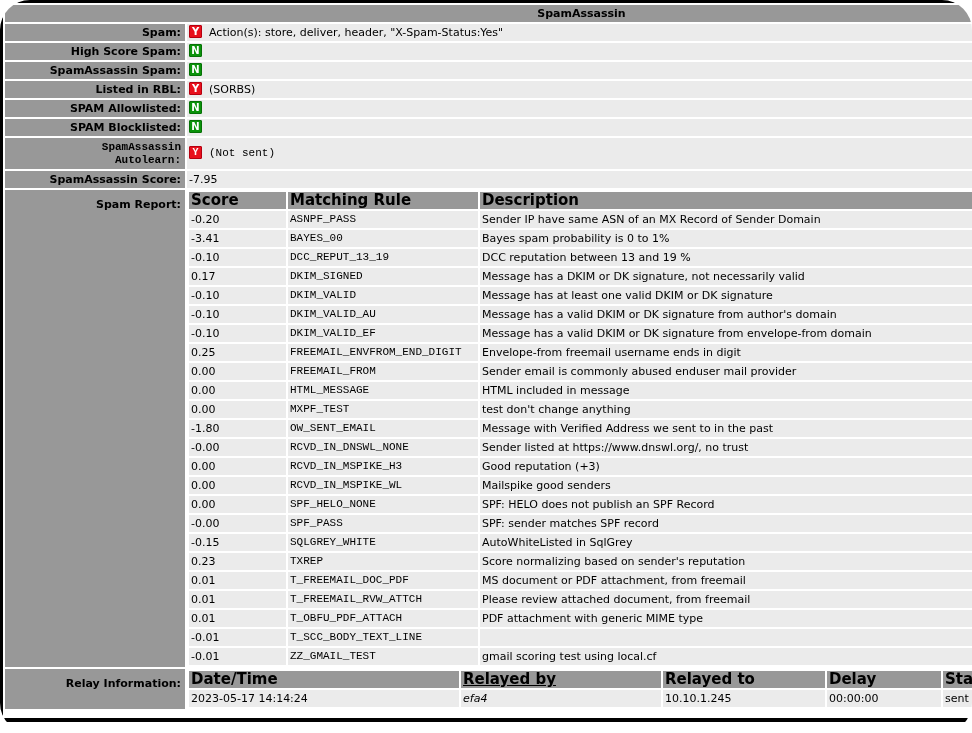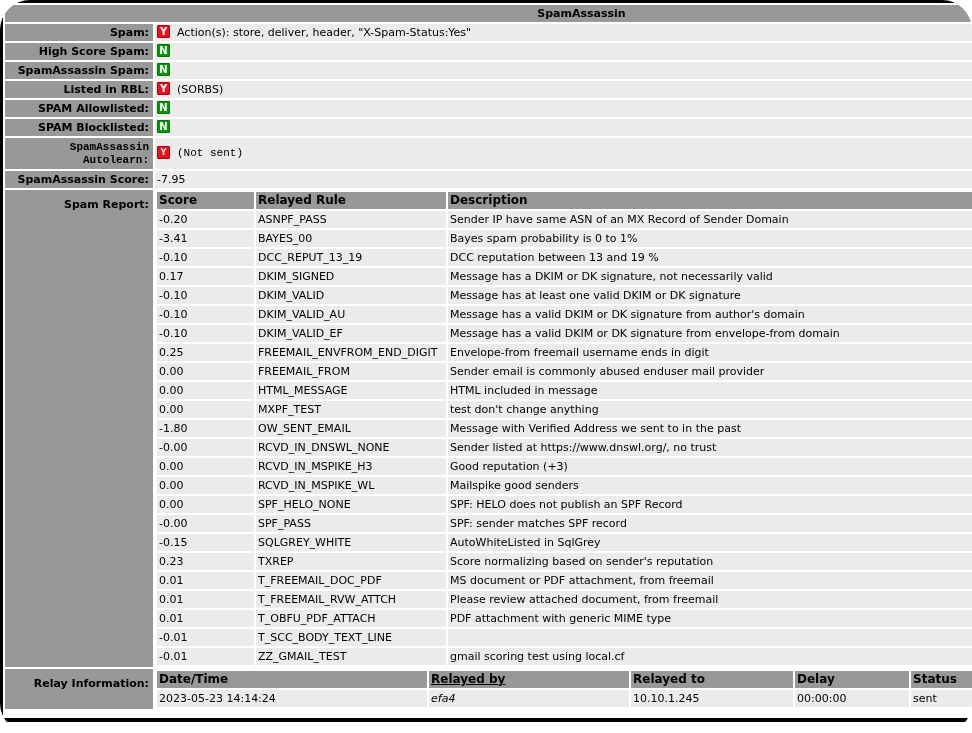--- a/index.html
+++ b/index.html
@@ -9,39 +9,39 @@
   }
   *{box-sizing:border-box;}
   html,body{margin:0;padding:0;background:#fff;}
   body{font-family:"DejaVu Sans","Liberation Sans",sans-serif;color:var(--text);}
   .viewport{width:972px;height:733px;overflow:hidden;background:#fff;position:relative;border-radius:30px;}
   .sheet{width:1160px;min-height:722px;border-left:3px solid var(--frame);
          border-top:3px solid var(--frame);border-bottom:4px solid var(--frame);}
   table.main{border-collapse:separate;border-spacing:2px;width:100%;background:#fff;margin:0;}
   table.main td{font-size:11px;line-height:13px;vertical-align:middle;}
   td.hdr{background:var(--hdr-bg);font-weight:bold;text-align:center;height:17px;font-size:12px;}
-  td.lbl{background:var(--hdr-bg);font-weight:bold;text-align:right;width:148px;
+  td.lbl{background:var(--hdr-bg);font-weight:bold;text-align:right;width:180px;
          padding:0 4px;height:17px;white-space:nowrap;}
   td.lbl.top{vertical-align:top;padding-top:8px;white-space:normal;}
   tr.tall td{height:31px;font-family:Liberation Mono, monospace;}
   tr.tall td.lbl{white-space:normal;}
   tr.tall td.lbl span{display:inline-block;max-width:105px;text-align:right;}
   td.val{background:var(--cell-bg);padding:0 2px;height:17px;}
   td.tblwrap{padding:0;background:#fff;vertical-align:top;}
   .badge{display:inline-block;min-width:13px;height:13px;line-height:12px;padding:0 1px;
          text-align:center;color:#fff;font-weight:bold;font-size:10px;vertical-align:middle;
          margin-right:7px;border-radius:1px;position:relative;top:-1px;}
   .badge.bY{background:var(--badge-yes);border:1px solid var(--badge-yes-border);}
   .badge.bN{background:var(--badge-no);border:1px solid var(--badge-no-border);}
   table.inner{border-collapse:separate;border-spacing:2px;width:100%;background:#fff;margin:0;}
-  table.inner th{background:var(--hdr-bg);font-weight:bold;text-align:left;font-size:12px;
+  table.inner th{background:var(--hdr-bg);font-weight:bold;text-align:left;font-size:15px;
                  height:17px;padding:0 2px;white-space:nowrap;}
   table.inner td{background:var(--cell-bg);font-size:11px;height:17px;padding:0 2px;}
   td.c-score{width:97px;}
-  td.c-rule{width:190px;word-break:break-word;overflow-wrap:anywhere;}
+  td.c-rule{width:190px;word-break:break-word;overflow-wrap:anywhere;font-family:Liberation Mono, monospace;}
   td.c-dt{width:270px;}
   td.c-rby{width:200px;font-style:italic;}
   td.c-rto{width:162px;}
   td.c-delay{width:114px;}
   th.h-score{width:97px;} th.h-rule{width:190px;}
   th.h-dt{width:270px;} th.h-rby{width:200px;text-decoration:underline;} th.h-rto{width:162px;} th.h-delay{width:114px;}
 </style>
 </head>
 <body>
 
@@ -107,21 +107,21 @@
         </tbody>
 
       <tbody>
         <tr>
           <td class="lbl top">Spam Report:</td>
           <td class="tblwrap">
             <table class="inner">
               <thead>
                 <tr>
                   <th class="h-score">Score</th>
-                  <th class="h-rule">Relayed Rule</th>
+                  <th class="h-rule">Matching Rule</th>
                   <th>Description</th>
                 </tr>
               </thead>
               <tbody>
 
               <tr>
                   <td class="c-score">-0.20</td>
                   <td class="c-rule">ASNPF_PASS</td>
                   <td>Sender IP have same ASN of an MX Record of Sender Domain</td>
                 </tr>
@@ -254,21 +254,21 @@
                   <th class="h-dt">Date/Time</th>
                   <th class="h-rby">Relayed by</th>
                   <th class="h-rto">Relayed to</th>
                   <th class="h-delay">Delay</th>
                   <th>Status</th>
                 </tr>
               </thead>
               <tbody>
 
               <tr>
-                  <td class="c-dt">2023-05-23 14:14:24</td>
+                  <td class="c-dt">2023-05-17 14:14:24</td>
                   <td class="c-rby">efa4</td>
                   <td class="c-rto">10.10.1.245</td>
                   <td class="c-delay">00:00:00</td>
                   <td>sent</td>
                 </tr>
                 </tbody>
             </table>
           </td>
         </tr>
       </tbody>

